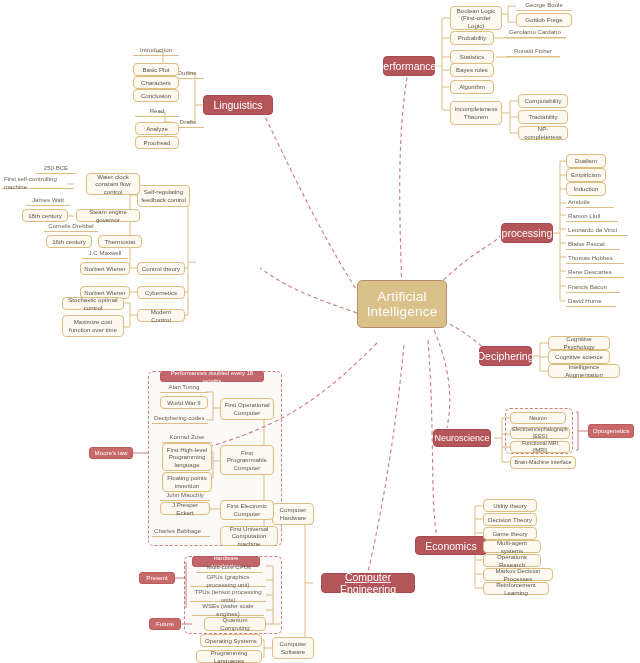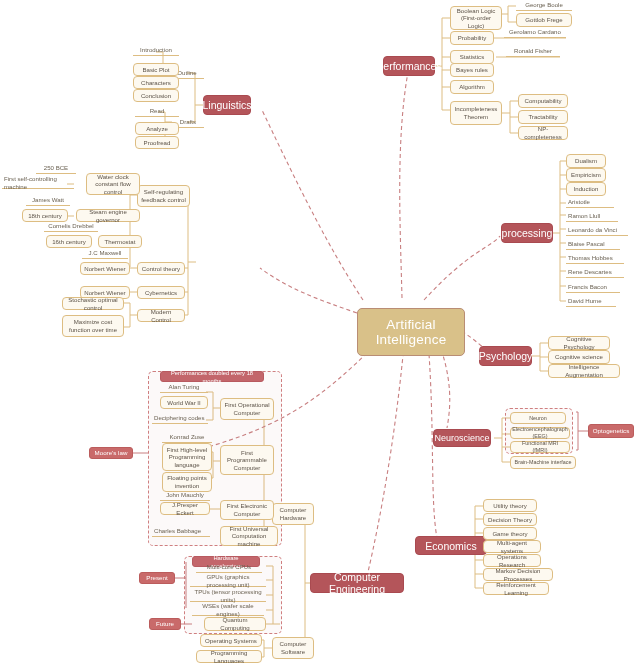--- a/index.html
+++ b/index.html
@@ -202,21 +202,21 @@
       <path d="M437,318 C465,330 480,345 486,350"></path>
       <path d="M434,330 C455,380 450,410 447,428"></path>
       <path d="M428,340 C435,430 430,500 437,538"></path>
       <path d="M404,345 C395,440 380,520 368,572"></path>
       <path d="M377,343 C320,400 280,430 178,455"></path>
       <path d="M357,313 C320,300 290,290 260,268"></path>
       <path d="M363,300 C330,250 300,190 262,110"></path>
     </g>
   </svg>
 
-  <div class="node root" style="left:357px;top:308px;width:108px;height:48px;">
+  <div class="node root" style="left:357px;top:280px;width:90px;height:48px;">
     <span>Artificial Intelligence</span>
   </div>
 
   <div class="node major" style="left:383px;top:56px;width:52px;height:20px;">
     <span>Performances</span>
   </div>
   <div class="node box" style="left:450px;top:6px;width:52px;height:24px;">
     <span>Boolean Logic (First-order Logic)</span>
     </div>
   <div class="node ul c" style="left:516px;top:0px;width:56px;height:11px;">
@@ -287,21 +287,21 @@
     <span>Rene Descartes</span>
     </div>
   <div class="node ul" style="left:566px;top:282px;width:54px;height:11px;">
     <span>Francis Bacon</span>
     </div>
   <div class="node ul" style="left:566px;top:296px;width:50px;height:11px;">
     <span>David Hume</span>
     </div>
 
   <div class="node major" style="left:479px;top:346px;width:53px;height:20px;">
-    <span>Psychology</span>
+    <span>Deciphering</span>
   </div>
   <div class="node box" style="left:548px;top:336px;width:62px;height:14px;">
     <span>Cognitive Psychology</span>
     </div>
   <div class="node box" style="left:548px;top:350px;width:62px;height:14px;">
     <span>Cognitive science</span>
     </div>
   <div class="node box" style="left:548px;top:364px;width:72px;height:14px;">
     <span>Intelligence Augmentation</span>
     </div>
@@ -350,21 +350,21 @@
   <div class="node box" style="left:483px;top:554px;width:58px;height:13px;">
     <span>Operations Research</span>
     </div>
   <div class="node box" style="left:483px;top:568px;width:70px;height:13px;">
     <span>Markov Decision Processes</span>
     </div>
   <div class="node box" style="left:483px;top:582px;width:66px;height:13px;">
     <span>Reinforcement Learning</span>
     </div>
 
-  <div class="node major" style="left:203px;top:95px;width:48px;height:20px;">
+  <div class="node major" style="left:203px;top:95px;width:70px;height:20px;">
     <span>Linguistics</span>
   </div>
   <div class="node ul c" style="left:170px;top:68px;width:34px;height:11px;">
     <span>Outline</span>
     </div>
   <div class="node ul c" style="left:133px;top:45px;width:46px;height:11px;">
     <span>Introduction</span>
     </div>
   <div class="node box" style="left:133px;top:63px;width:46px;height:13px;">
     <span>Basic Plot</span>
@@ -437,21 +437,21 @@
   <div class="node box" style="left:137px;top:309px;width:48px;height:13px;">
     <span>Modern Control</span>
     </div>
   <div class="node box" style="left:62px;top:297px;width:62px;height:13px;">
     <span>Stochastic optimal control</span>
     </div>
   <div class="node box" style="left:62px;top:315px;width:62px;height:22px;">
     <span>Maximize cost function over time</span>
     </div>
 
-  <div class="node major" style="left:310px;top:573px;width:94px;height:20px;">
+  <div class="node major" style="left:321px;top:573px;width:94px;height:20px;text-decoration:underline;">
     <span>Computer Engineering</span>
   </div>
 
   <div class="group" style="left:148px;top:371px;width:134px;height:175px;"></div>
   <div class="node tag hdr" style="left:160px;top:371px;width:104px;height:11px;">
     <span>Performances doubled every 18 months</span>
     </div>
   <div class="node tag" style="left:89px;top:447px;width:44px;height:12px;">
     <span>Moore's law</span>
     </div>

